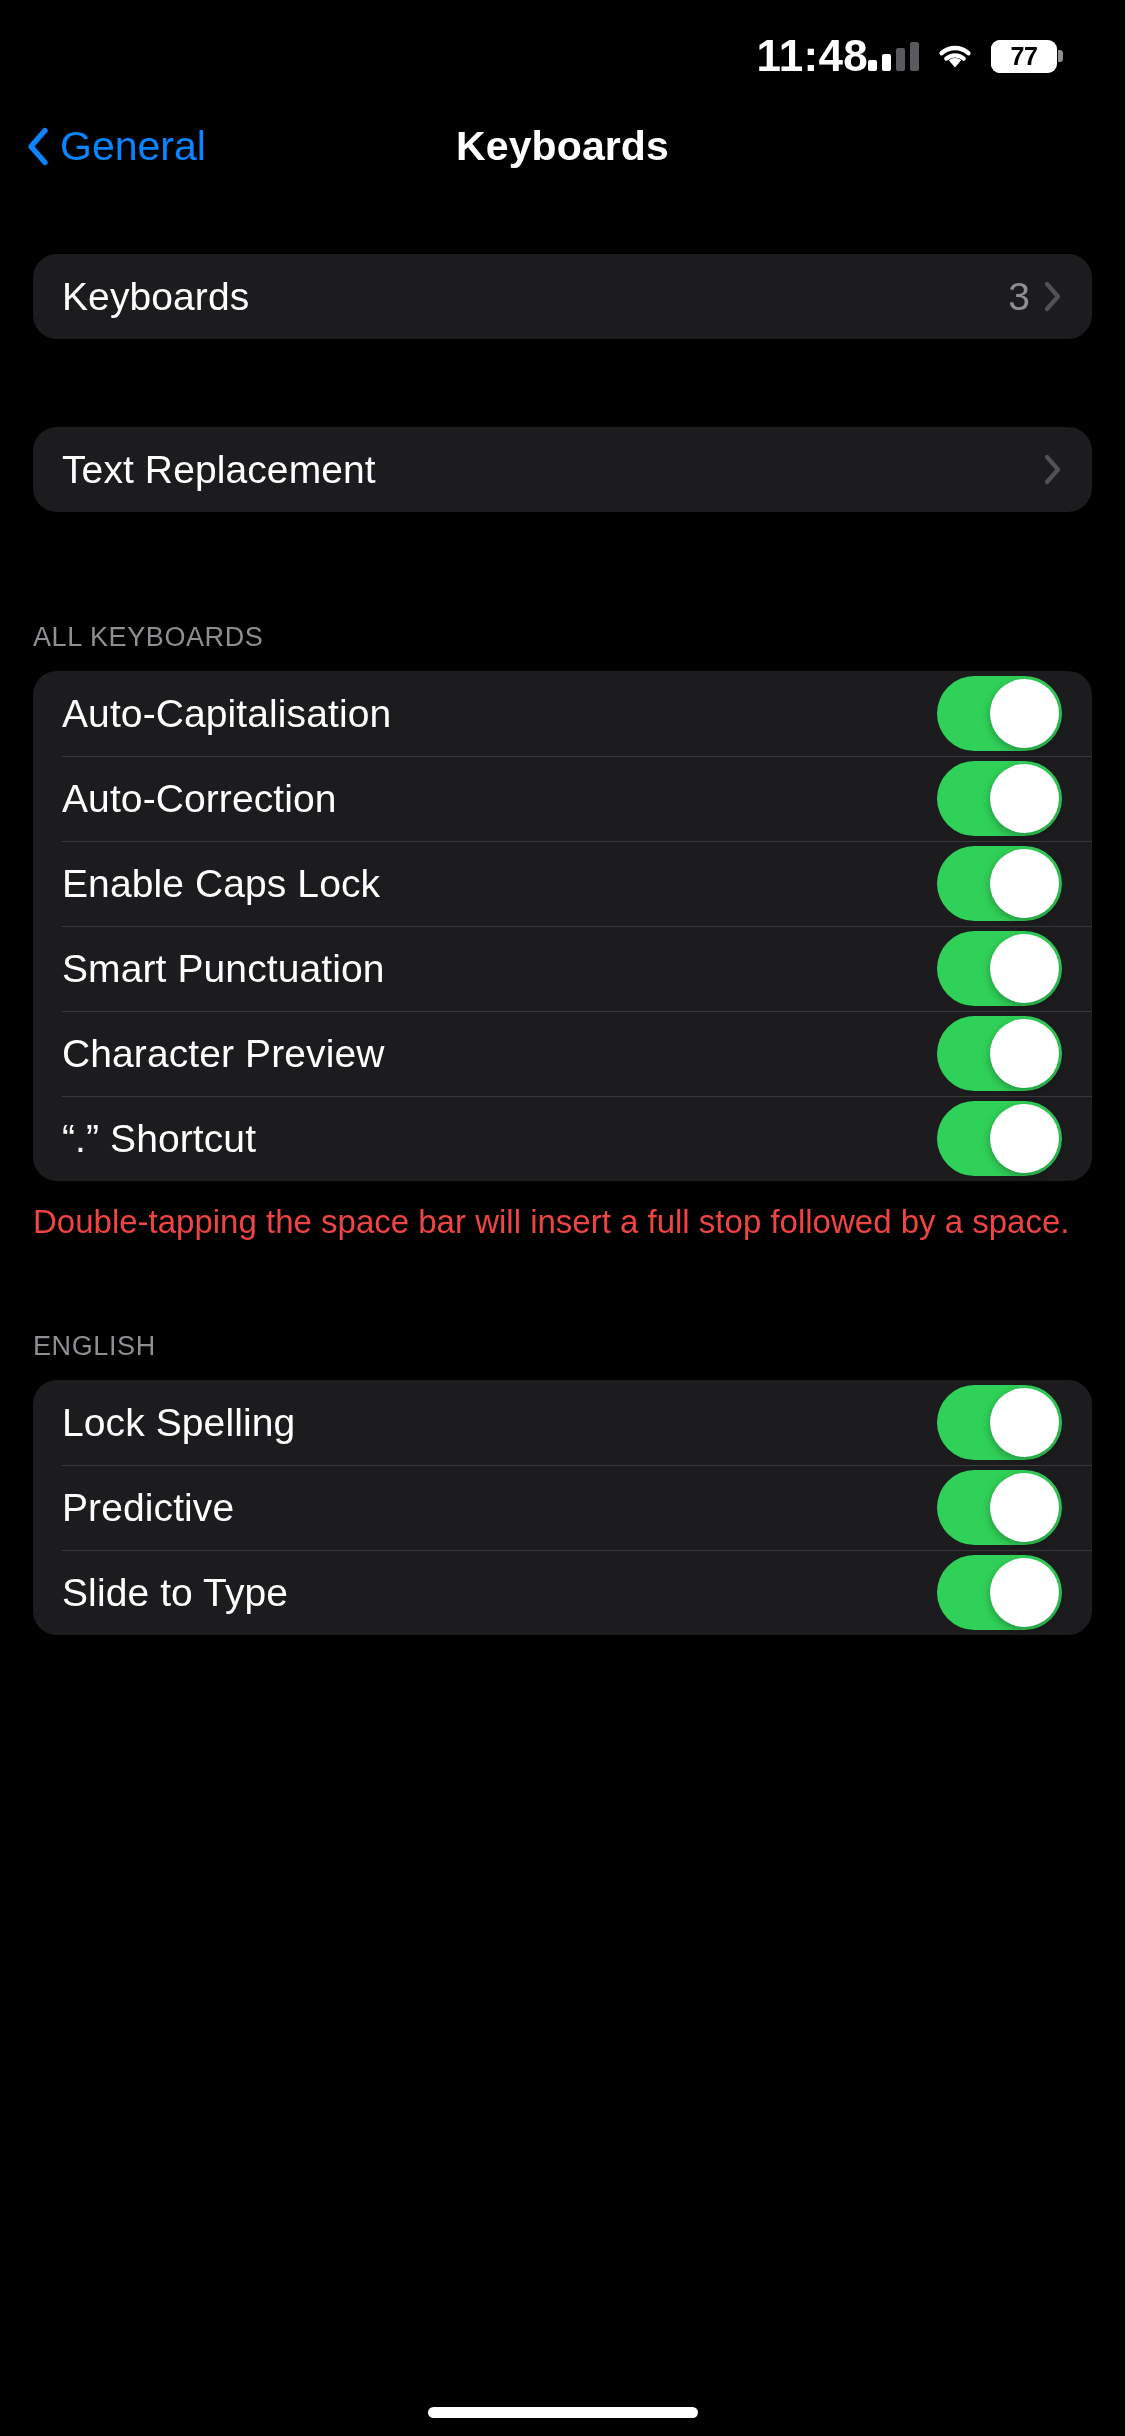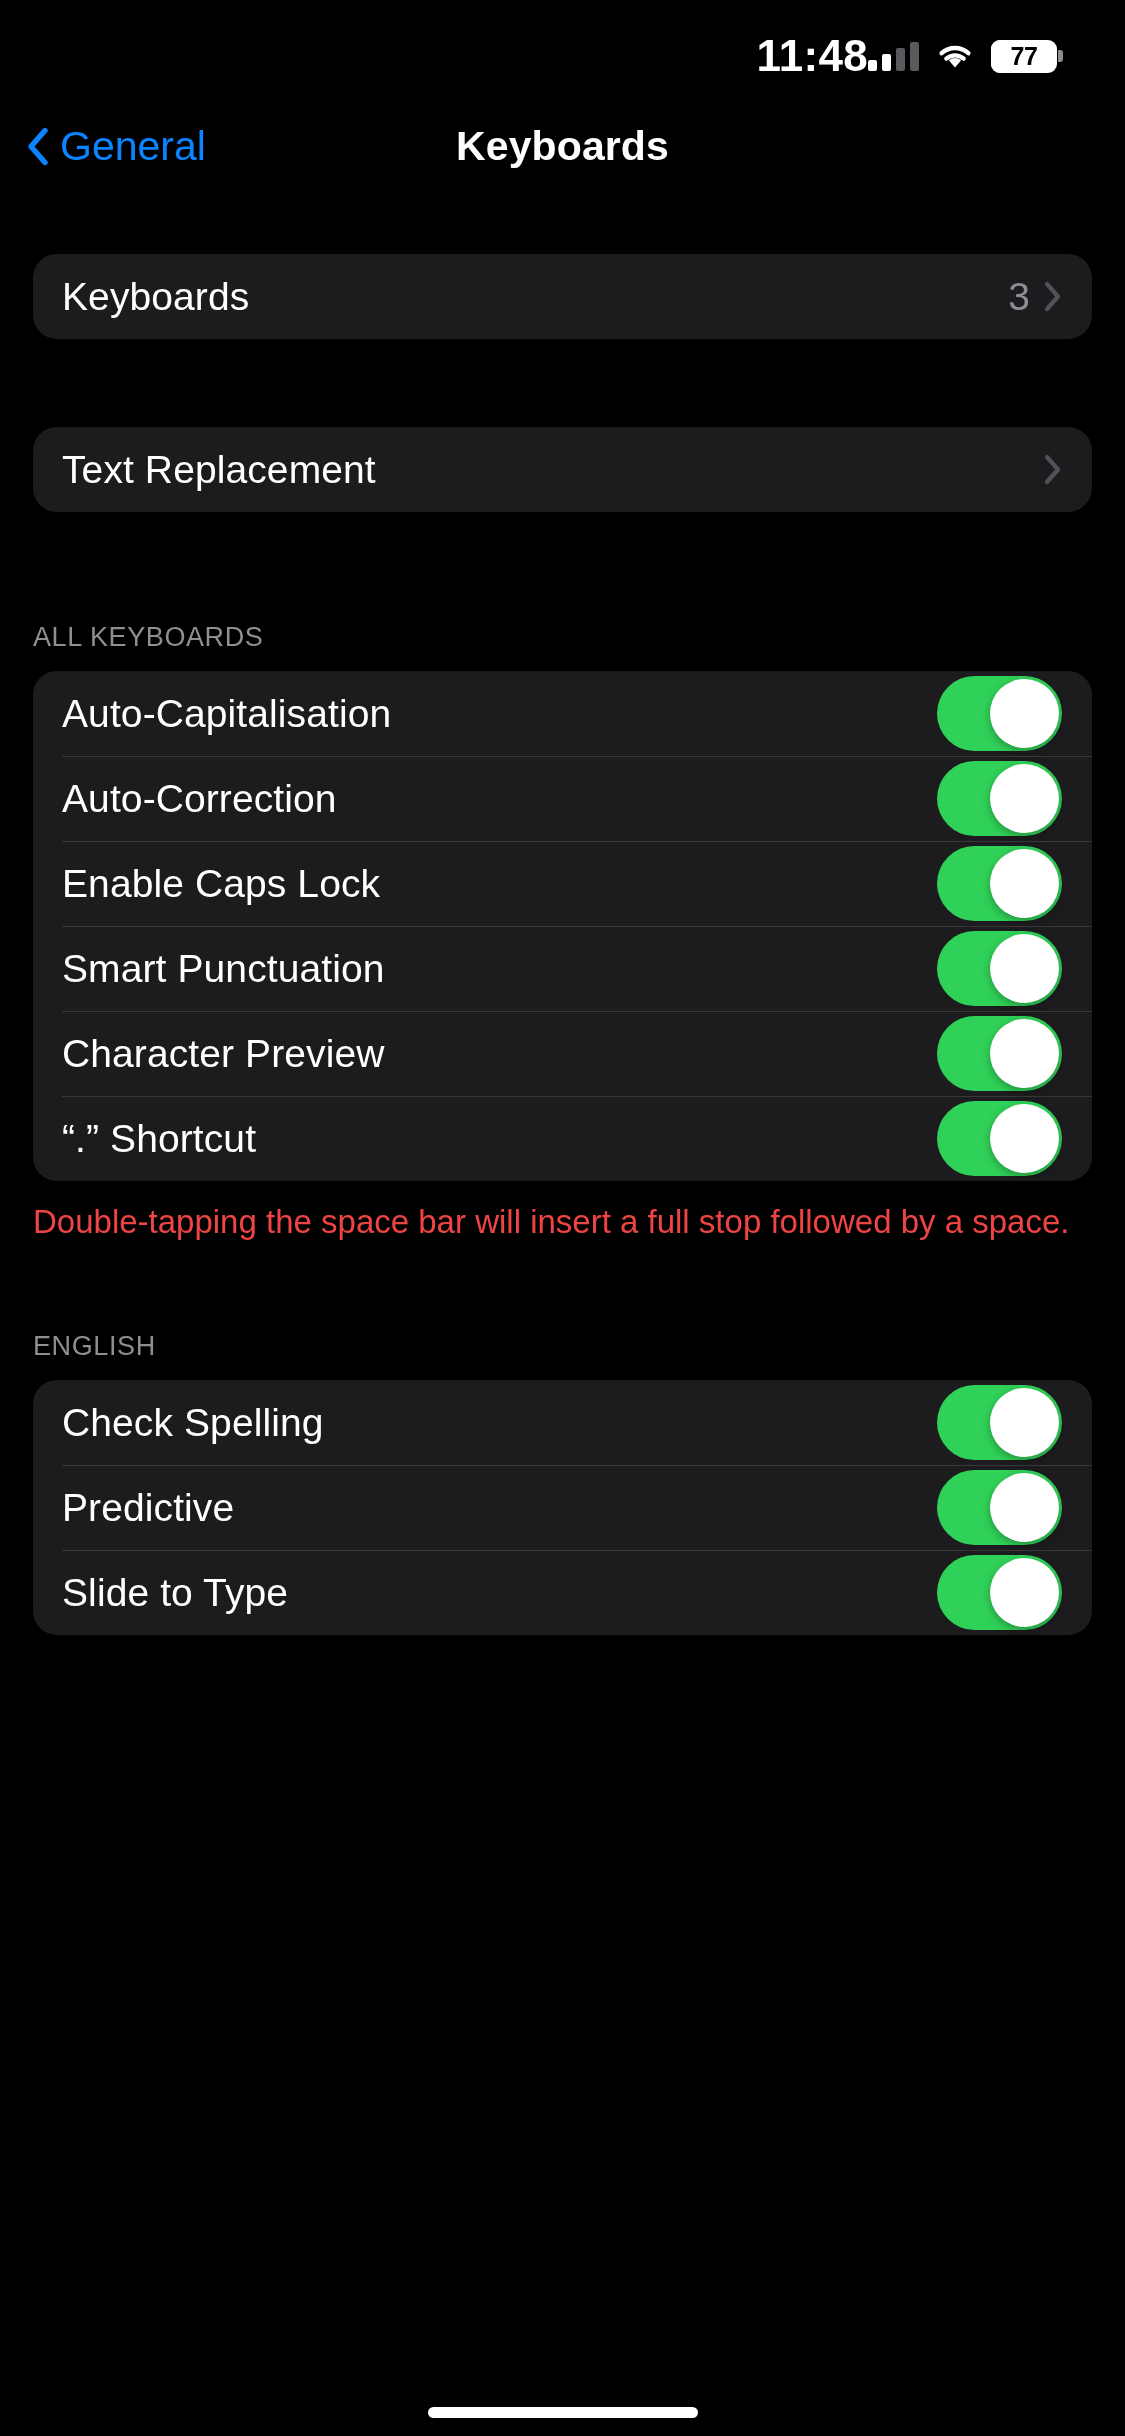--- a/index.html
+++ b/index.html
@@ -240,21 +240,21 @@
           </span>
       </div>
     </div>
     <div class="section-footer">Double-tapping the space bar will insert a full stop followed by a space.</div>
 
     <div class="gap-md"></div>
 
     <div class="section-header">ENGLISH</div>
     <div class="card">
       <div class="row">
-        <span class="row-label">Check Spelling</span>
+        <span class="row-label">Lock Spelling</span>
         <span class="toggle on">
             <span class="knob"></span>
           </span>
       </div>
       <div class="row">
         <span class="row-label">Predictive</span>
         <span class="toggle on">
             <span class="knob"></span>
           </span>
       </div>

